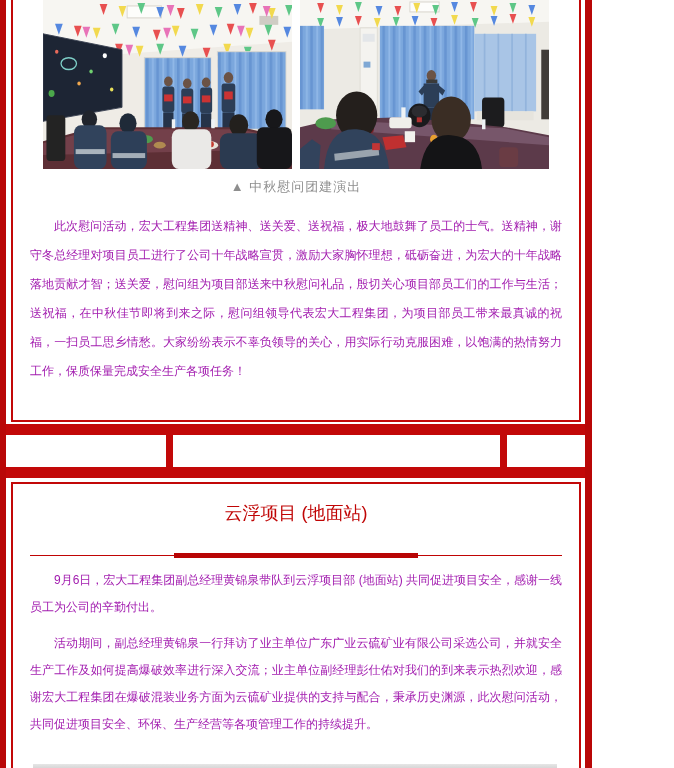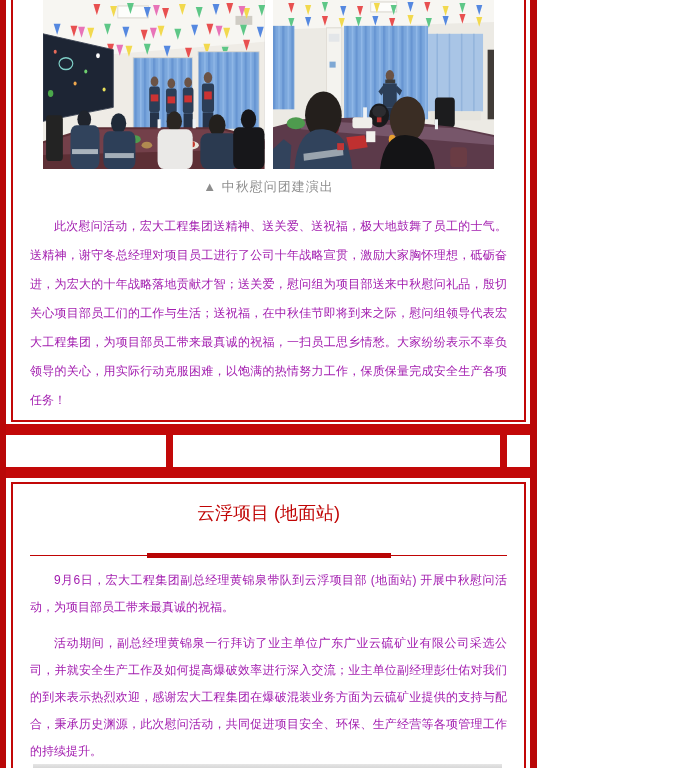--- a/index.html
+++ b/index.html
@@ -1,18 +1,18 @@
 <!DOCTYPE html>
 <html><head>
 <meta charset="utf-8">
 <style>
   html,body{margin:0;padding:0;}
   body{width:674px;height:768px;overflow:hidden;background:#ffffff;
        font-family:"Liberation Sans","DejaVu Sans",sans-serif;}
-  .page{position:relative;width:537px;height:768px;background:#ffffff;overflow:hidden;}
+  .page{position:relative;width:592px;height:768px;background:#ffffff;overflow:hidden;}
   .edge{position:absolute;top:0;bottom:0;background:#b90707;z-index:6;}
   .edge.left{left:0;width:6px;}
   .edge.right{right:0;width:7px;}
   .card{margin:0 11px;border:2px solid #c20808;background:#fff;box-sizing:border-box;}
   .card-top{border-top:none;height:422px;}
   .photos{display:flex;gap:8px;padding:0 30px;height:169px;}
   .photo{flex:1;margin:0;overflow:hidden;background:#ddd;}
   .photo svg{display:block;width:100%;height:100%;}
   .caption{text-align:center;color:#8e8e8e;font-size:13px;margin-top:9px;letter-spacing:1px;}
   .para{font-size:12px;line-height:29px;color:#a21caf;text-align:justify;
@@ -305,17 +305,17 @@
     <div class="dbar bottom"></div>
   </div>
 
   <section class="card card-bottom">
     <h2 class="title">云浮项目 (地面站)</h2>
     <div class="rule">
       <span class="thin"></span>
       <span class="thick"></span>
       <span class="thin"></span>
     </div>
-    <p class="para">9月6日，宏大工程集团副总经理黄锦泉带队到云浮项目部 (地面站) 开展中秋慰问活动，为项目部员工带来最真诚的祝福。</p>
+    <p class="para">9月6日，宏大工程集团副总经理黄锦泉带队到云浮项目部 (地面站) 共同促进项目安全，感谢一线员工为公司的辛勤付出。</p>
     <p class="para">活动期间，副总经理黄锦泉一行拜访了业主单位广东广业云硫矿业有限公司采选公司，并就安全生产工作及如何提高爆破效率进行深入交流；业主单位副经理彭仕佑对我们的到来表示热烈欢迎，感谢宏大工程集团在爆破混装业务方面为云硫矿业提供的支持与配合，秉承历史渊源，此次慰问活动，共同促进项目安全、环保、生产经营等各项管理工作的持续提升。</p>
     <div class="next-photo-sliver"></div>
   </section>
 </div>
 
 </body></html>

